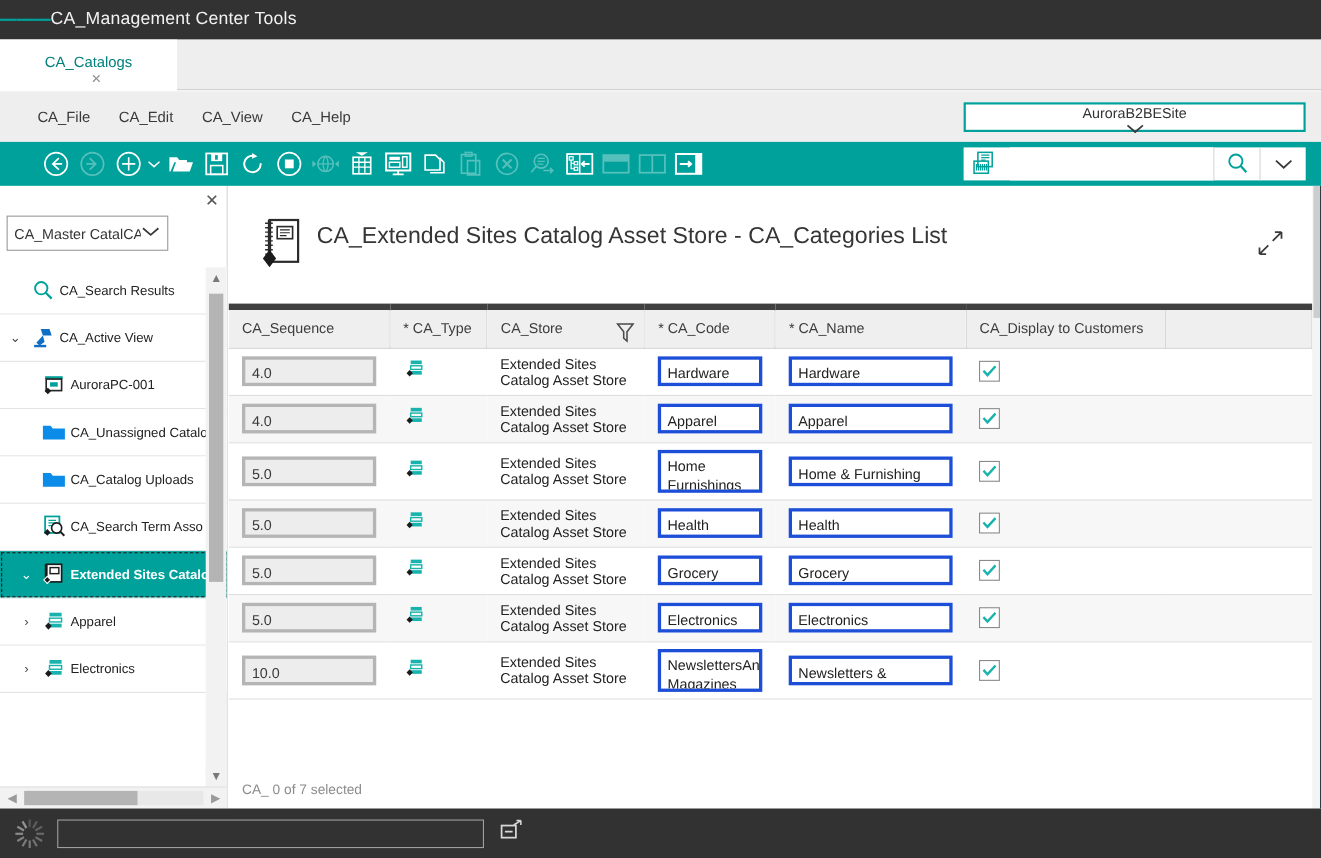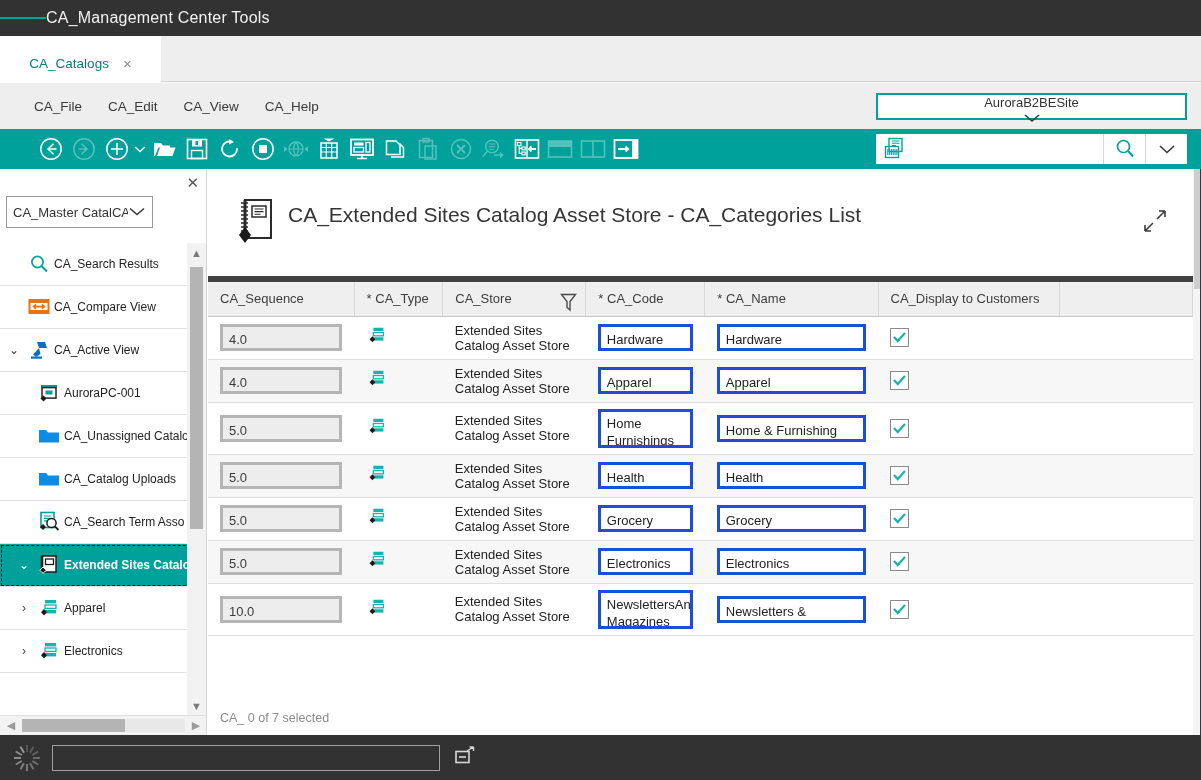--- a/index.html
+++ b/index.html
@@ -27,21 +27,21 @@
   #ibm-logo i { display: block; height: 1.6px; background: #ffffff; }
 
   
   #tabstrip {
     position: absolute; left: 0; top: 36px; width: 1201px; height: 46px;
     background: #eeeeee; border-bottom: 1px solid #cfcfcf;
   }
   #tab-catalogs {
     position: absolute; left: 0; top: 0; width: 161px; height: 58px;
     background: #ffffff; border-bottom: 3px solid #00a19b;
-    display: flex; align-items: center; justify-content: center; cursor: pointer;
+    display: flex; align-items: center; justify-content: center; cursor: pointer; flex-direction: column;
   }
   #tab-catalogs .tlabel { font-size: 13.5px; color: #00807c; }
   #tab-close { margin-left: 14px; font-size: 15px; color: #8d8d8d; cursor: pointer; line-height: 1; }
 
   
   #menubar {
     position: absolute; left: 0; top: 83px; width: 1201px; height: 46px;
     background: #eeeeee; display: flex; align-items: center; padding-left: 34px; gap: 26px;
   }
   #menubar .mitem { font-size: 13.5px; color: #393939; cursor: pointer; }
@@ -359,32 +359,20 @@
       <span class="twist"></span>
       <span class="ticon">
         <svg width="20" height="20" viewBox="0 0 20 20">
             <circle cx="8.5" cy="8" r="5.6" fill="none" stroke="#00a19b" stroke-width="1.7"></circle>
             <path d="M12.6 12.2 L18 17.5" stroke="#00a19b" stroke-width="2"></path>
           </svg>
       </span>
       <span class="tlabel">CA_Search Results</span>
     </div>
 
-    <div class="tnode ind0">
-      <span class="twist"></span>
-      <span class="ticon">
-        <svg width="22" height="20" viewBox="0 0 22 20">
-            <rect x="1.5" y="3" width="19" height="13" fill="none" stroke="#ec7211" stroke-width="2"></rect>
-            <rect x="1.5" y="3" width="19" height="3" fill="#ec7211"></rect>
-            <rect x="1.5" y="13" width="19" height="3" fill="#ec7211"></rect>
-            <path d="M6 9.6 H16 M8 7.4 L5.6 9.6 L8 11.8 M14 7.4 L16.4 9.6 L14 11.8" stroke="#ec7211" stroke-width="1.6" fill="none"></path>
-          </svg>
-      </span>
-      <span class="tlabel">CA_Compare View</span>
-    </div>
 
     <div class="tnode ind0">
       <span class="twist">⌄</span>
       <span class="ticon">
         <svg width="22" height="20" viewBox="0 0 22 20">
             <path d="M9 2 L17 2 L19 8 L11 8 Z" fill="#0f6fc5"></path>
             <path d="M11 8 L12.5 14 L8 17 L5 14.5 Z" fill="#0f6fc5"></path>
             <rect x="3" y="16.5" width="11" height="2.2" fill="#0f6fc5"></rect>
           </svg>
       </span>

